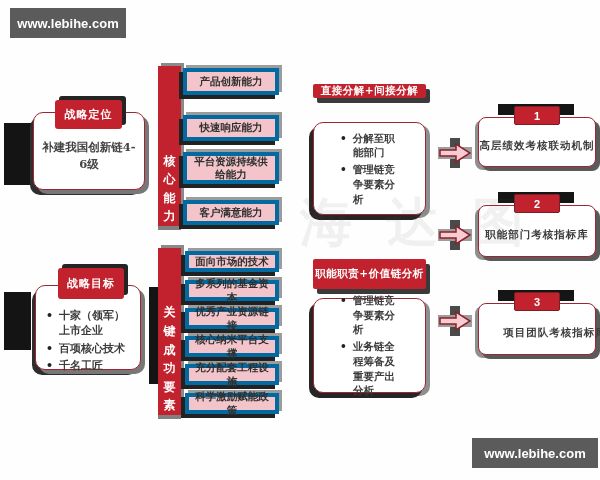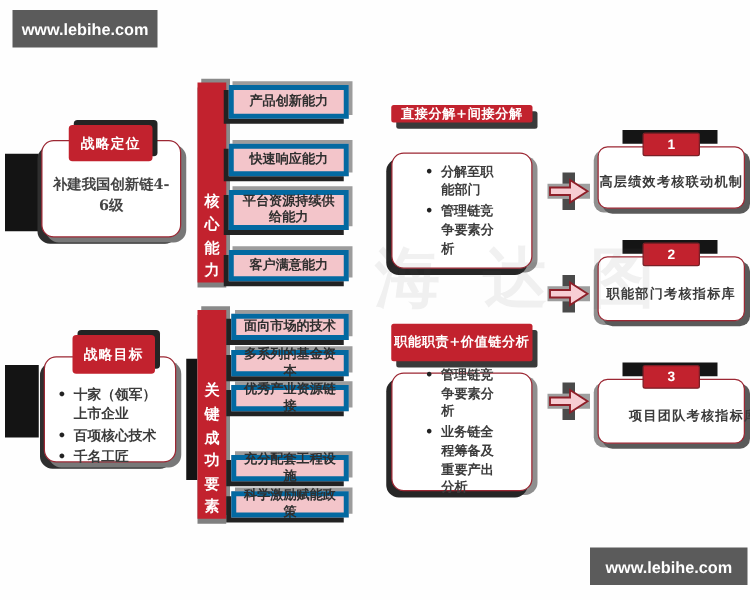--- a/index.html
+++ b/index.html
@@ -127,20 +127,21 @@
   <div class="abs pink-item" style="left:183px;top:152px;width:96px;height:32px;">平台资源持续供给能力</div>
   <div class="abs pink-item" style="left:183px;top:200px;width:96px;height:25px;">客户满意能力</div>
 
   <div class="abs black-block" style="left:149px;top:287px;width:9px;height:97px;"></div>
   <div class="abs vbar" style="left:158px;top:248px;width:23px;height:167px;">
     <span>关键成功要素</span>
   </div>
   <div class="abs pink-item" style="left:185px;top:251px;width:94px;height:21px;">面向市场的技术</div>
   <div class="abs pink-item" style="left:185px;top:280px;width:94px;height:21px;">多系列的基金资本</div>
   <div class="abs pink-item" style="left:185px;top:308px;width:94px;height:21px;font-family:Liberation Serif, serif;">优秀产业资源链接</div>
+  <div class="abs pink-item" style="left:185px;top:336px;width:94px;height:21px;">核心纳米平台支撑</div>
   <div class="abs pink-item" style="left:185px;top:364px;width:94px;height:21px;">充分配套工程设施</div>
   <div class="abs pink-item" style="left:185px;top:393px;width:94px;height:21px;">科学激励赋能政策</div>
 
   <div class="abs red-header" style="left:313px;top:84px;width:113px;height:14px;">直接分解+间接分解</div>
   <div class="abs analysis-box" style="left:313px;top:122px;width:113px;height:93px;">
     <ul class="bullets">
       <li>分解至职能部门</li>
       <li>管理链竞争要素分析</li>
     </ul>
   </div>

